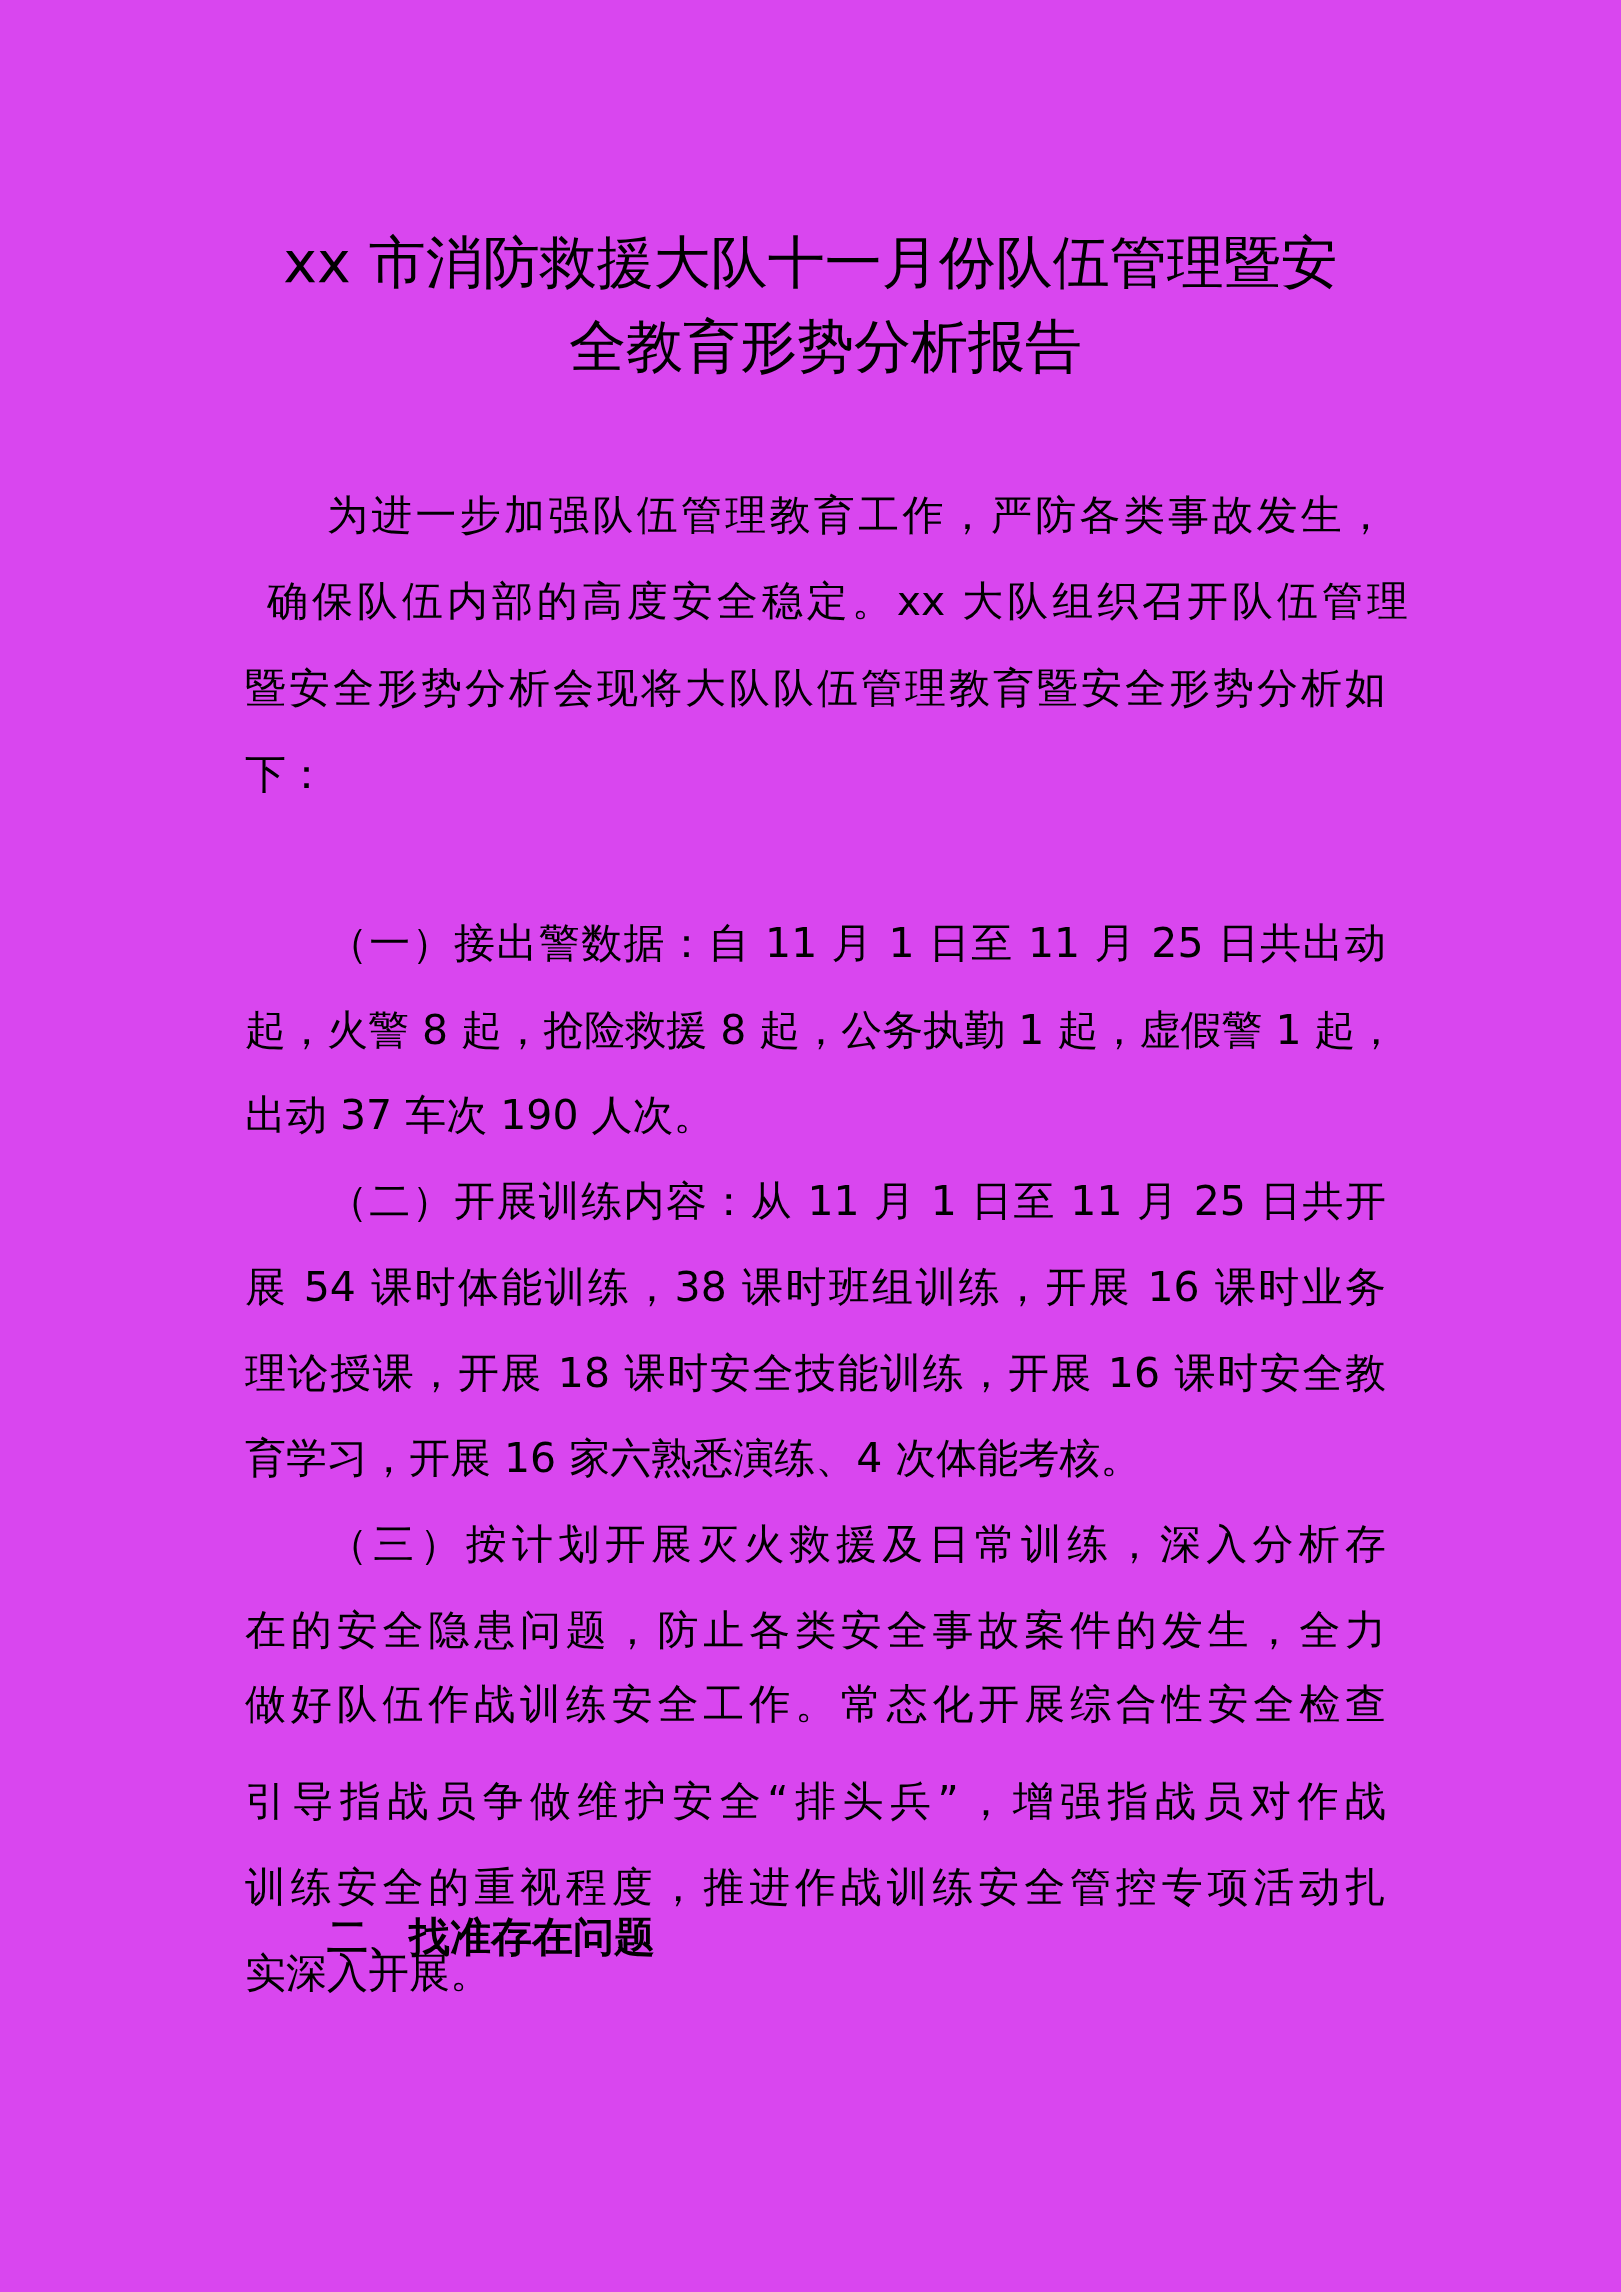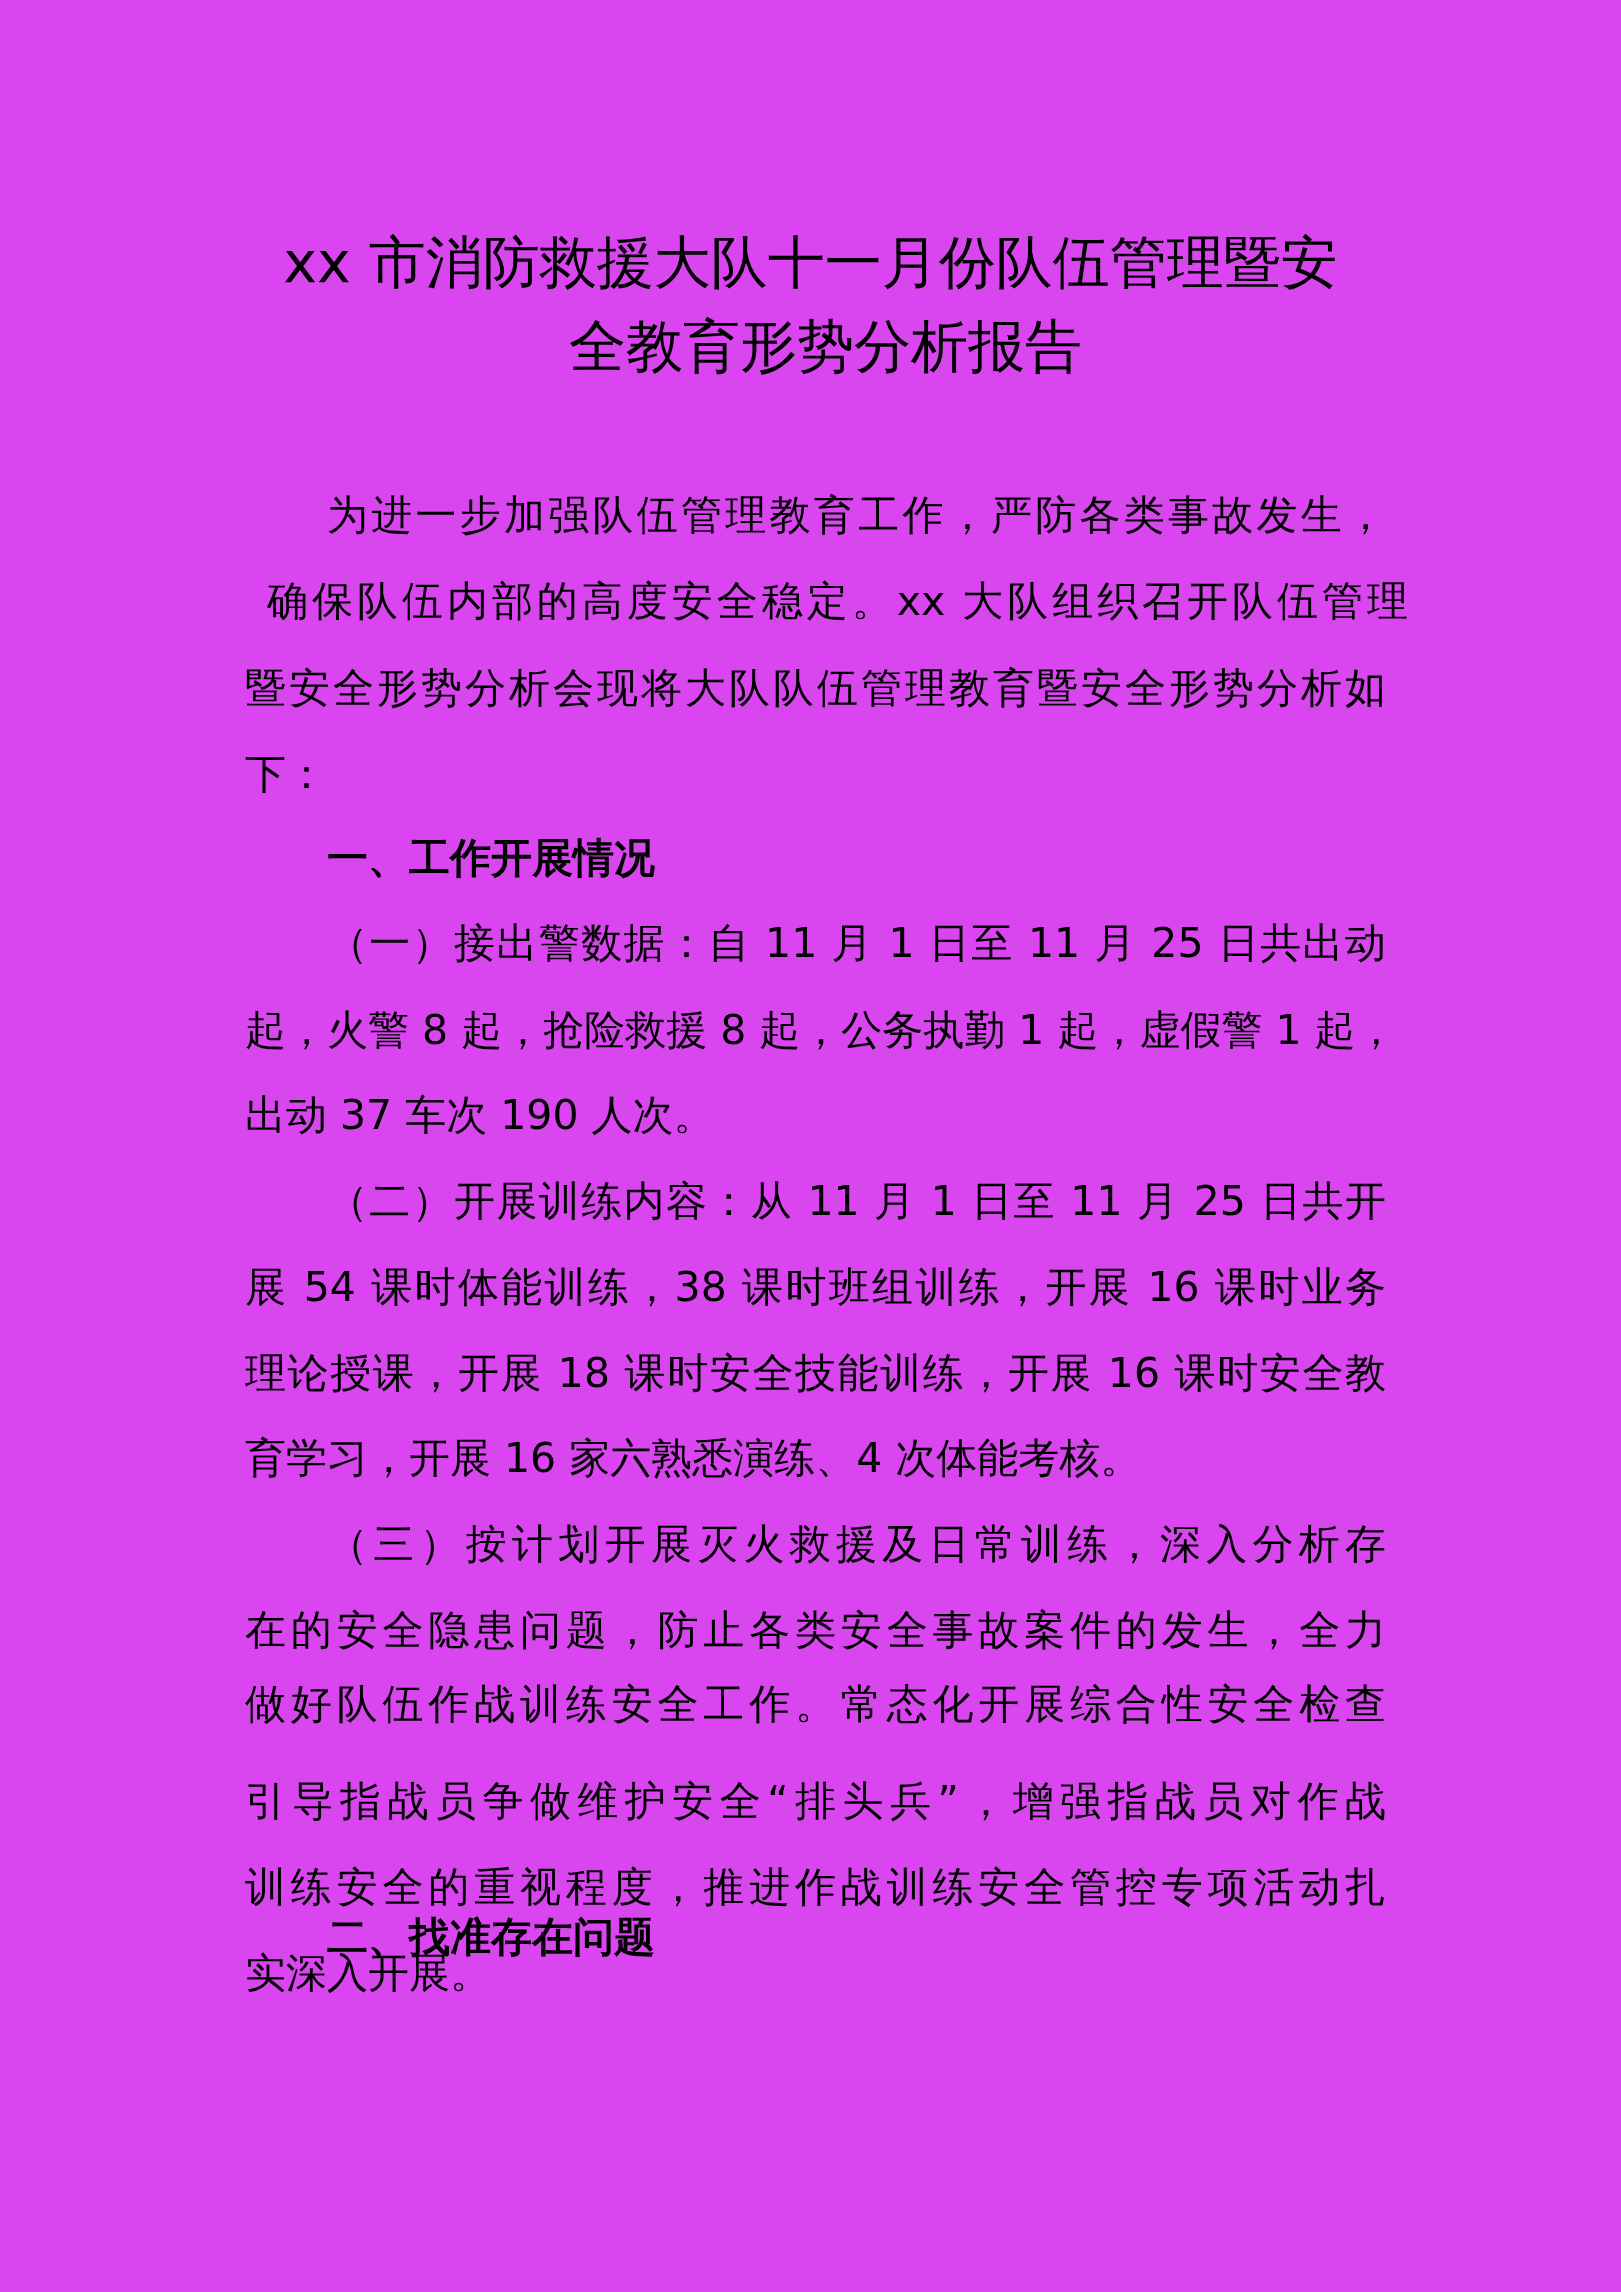--- a/index.html
+++ b/index.html
@@ -68,21 +68,20 @@
     <div class="l2">全教育形势分析报告</div>
   </div>
 
   <div>
     <div class="line indent" style="top:486px;">为进一步加强队伍管理教育工作，严防各类事故发生，</div>
     <div class="line" style="top:572px;margin-left:22px;">确保队伍内部的高度安全稳定。xx 大队组织召开队伍管理</div>
     <div class="line" style="top:659px;">暨安全形势分析会现将大队队伍管理教育暨安全形势分析如</div>
     <div class="line last" style="top:745px;">下：</div>
   </div>
 
-  <div class="heading" style="top:829px;">一、工作开展情况</div>
 
   <div>
     <div class="line indent" style="top:914px;">（一）接出警数据：自 11 月 1 日至 11 月 25 日共出动</div>
     <div class="line" style="top:1001px;">起，火警 8 起，抢险救援 8 起，公务执勤 1 起，虚假警 1 起，</div>
     <div class="line last" style="top:1086px;">出动 37 车次 190 人次。</div>
   </div>
 
   <div>
     <div class="line indent" style="top:1172px;">（二）开展训练内容：从 11 月 1 日至 11 月 25 日共开</div>
     <div class="line" style="top:1258px;">展 54 课时体能训练，38 课时班组训练，开展 16 课时业务</div>

